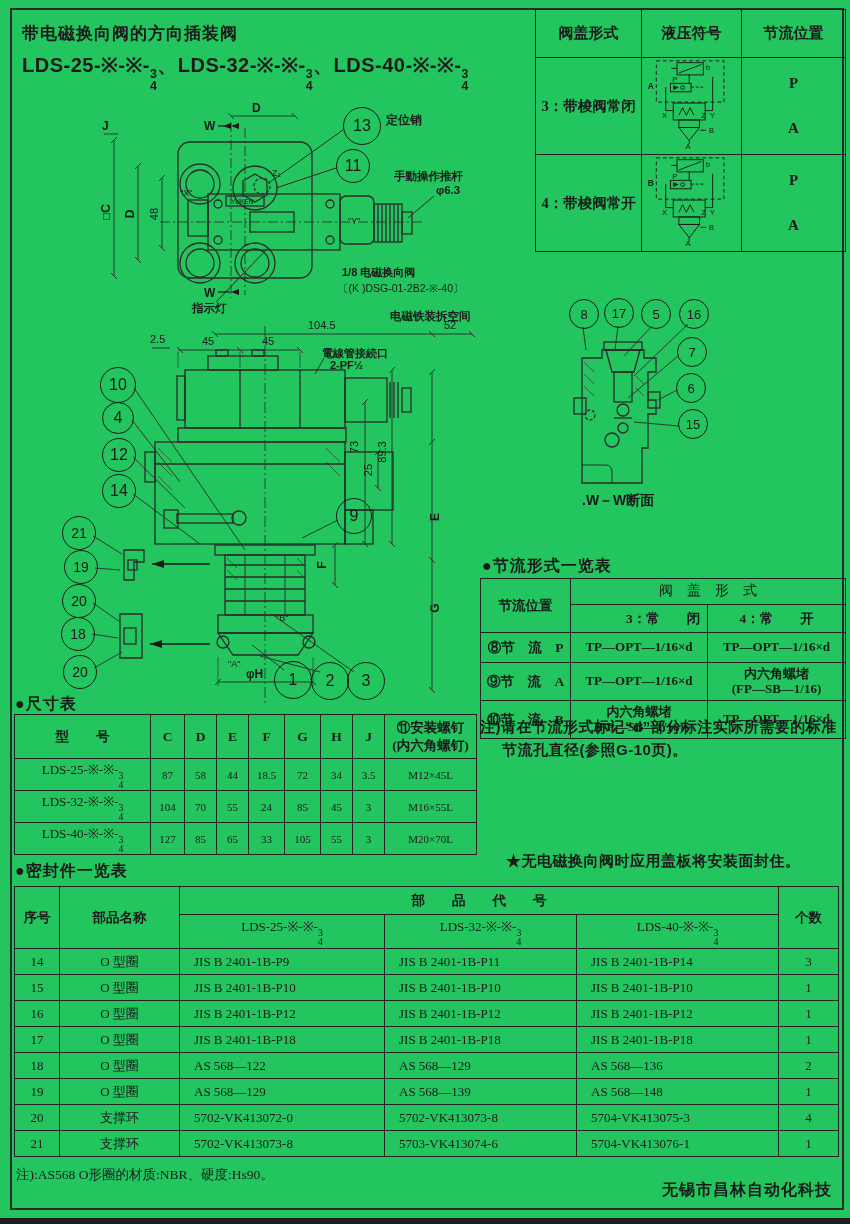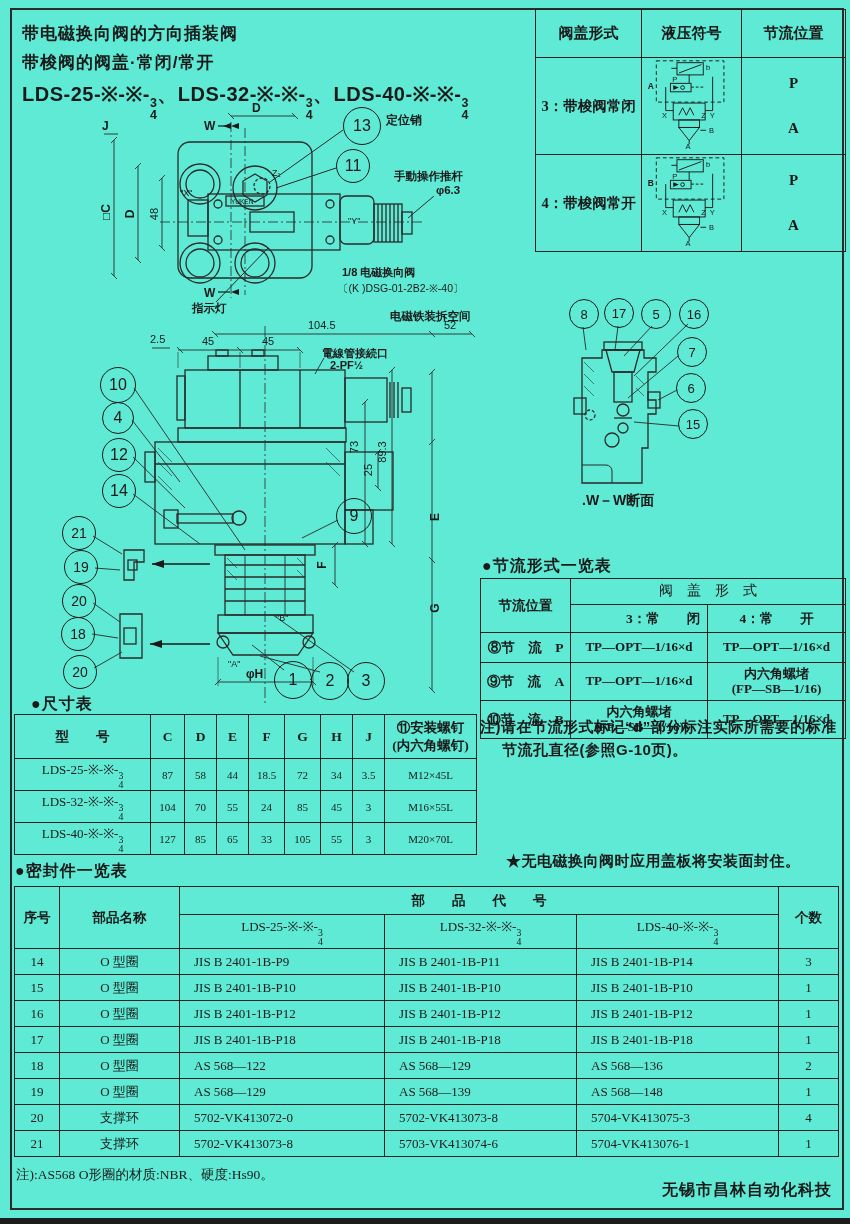--- a/index.html
+++ b/index.html
@@ -1,17 +1,17 @@
 <!DOCTYPE html>
 <html><head>
 <meta charset="utf-8">
 <style>
   html,body{margin:0;padding:0;}
   body{width:850px;height:1224px;position:relative;background:#e8e6e0;font-family:"Liberation Sans",sans-serif;}
-  .page{position:absolute;left:0;top:0;width:850px;height:1224px;background:#5eead4;color:#1a1a1a;overflow:hidden;}
+  .page{position:absolute;left:0;top:0;width:850px;height:1224px;background:#22c55e;color:#1a1a1a;overflow:hidden;}
   .frame{position:absolute;left:10px;top:8px;width:830px;height:1198px;border:2px solid #2b2b2b;}
   .edge-strip{position:absolute;left:0;bottom:0;width:850px;height:6px;background:#1c1c1c;}
   .abs{position:absolute;}
   
   .t1{font-size:17px;font-weight:bold;letter-spacing:1px;}
   .t2{font-size:17px;font-weight:bold;letter-spacing:1px;margin-top:6px;}
   .t3{font-size:20px;font-weight:bold;margin-top:6px;letter-spacing:0.5px;white-space:nowrap;}
   .frac{display:inline-flex;flex-direction:column;text-align:center;vertical-align:-6px;font-size:0.62em;line-height:0.95em;font-weight:bold;}
   .frac-s{display:inline-flex;flex-direction:column;text-align:center;vertical-align:-5px;font-size:0.75em;line-height:0.9em;}
   
@@ -52,21 +52,20 @@
 </style>
 </head>
 <body>
 
 <div class="page">
   <div class="frame"></div>
   <div class="edge-strip"></div>
 
   <div class="abs" style="left:22px;top:22px;">
     <div class="t1">带电磁换向阀的方向插装阀</div>
-    <div class="t2">带梭阀的阀盖·常闭/常开</div>
     <div class="t3">
       <span>LDS-25-※-※-</span><span class="frac">
           <span>3</span>
           <span>4</span>
         </span><span>、</span><span>LDS-32-※-※-</span><span class="frac">
           <span>3</span>
           <span>4</span>
         </span><span>、</span><span>LDS-40-※-※-</span><span class="frac">
           <span>3</span>
           <span>4</span>
@@ -450,21 +449,21 @@
   <div class="co co-s" style="left:677px;top:337px;width:28px;height:28px;">
       <span>7</span>
     </div>
   <div class="co co-s" style="left:676px;top:373px;width:28px;height:28px;">
       <span>6</span>
     </div>
   <div class="co co-s" style="left:678px;top:409px;width:28px;height:28px;">
       <span>15</span>
     </div>
 
-  <div class="abs sec-title" style="left:15px;top:694px;margin-left:16px;">●尺寸表</div>
+  <div class="abs sec-title" style="left:15px;top:694px;">●尺寸表</div>
   <table class="size-table abs" style="left:14px;top:714px;padding-left:40px;">
     <colgroup>
         <col style="width:136px">
         <col style="width:34px">
         <col style="width:32px">
         <col style="width:32px">
         <col style="width:36px">
         <col style="width:36px">
         <col style="width:32px">
         <col style="width:32px">

